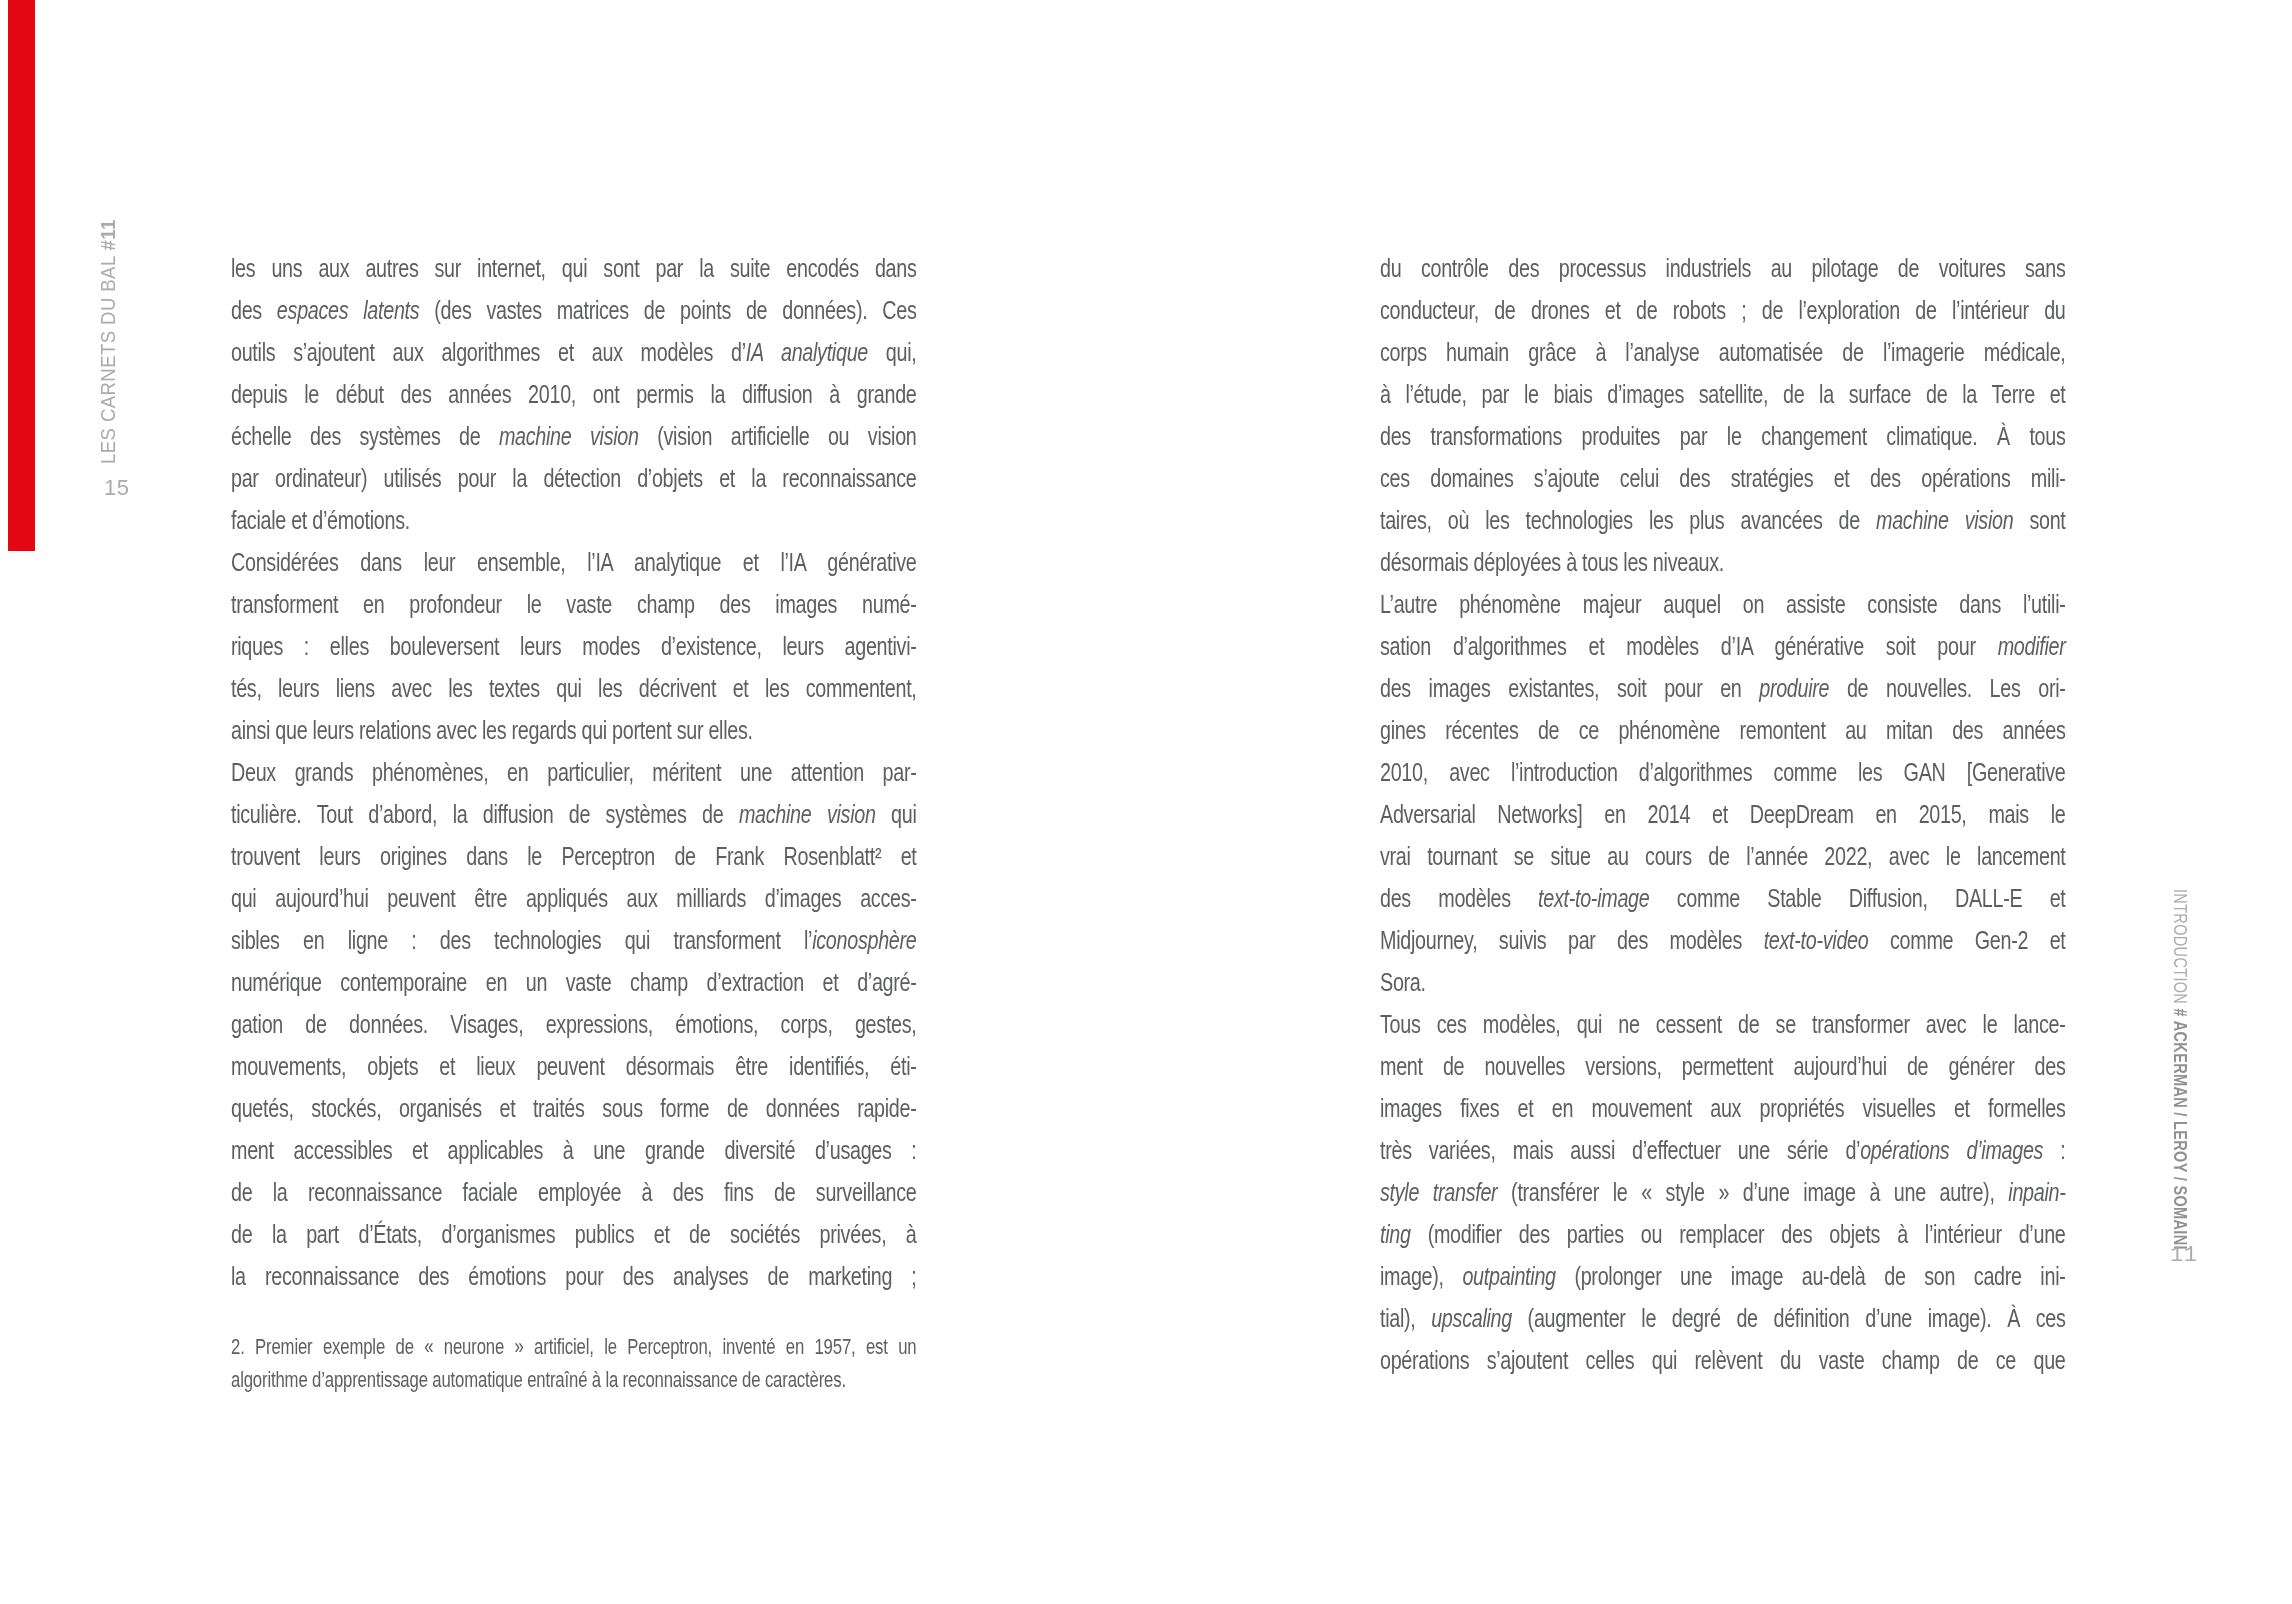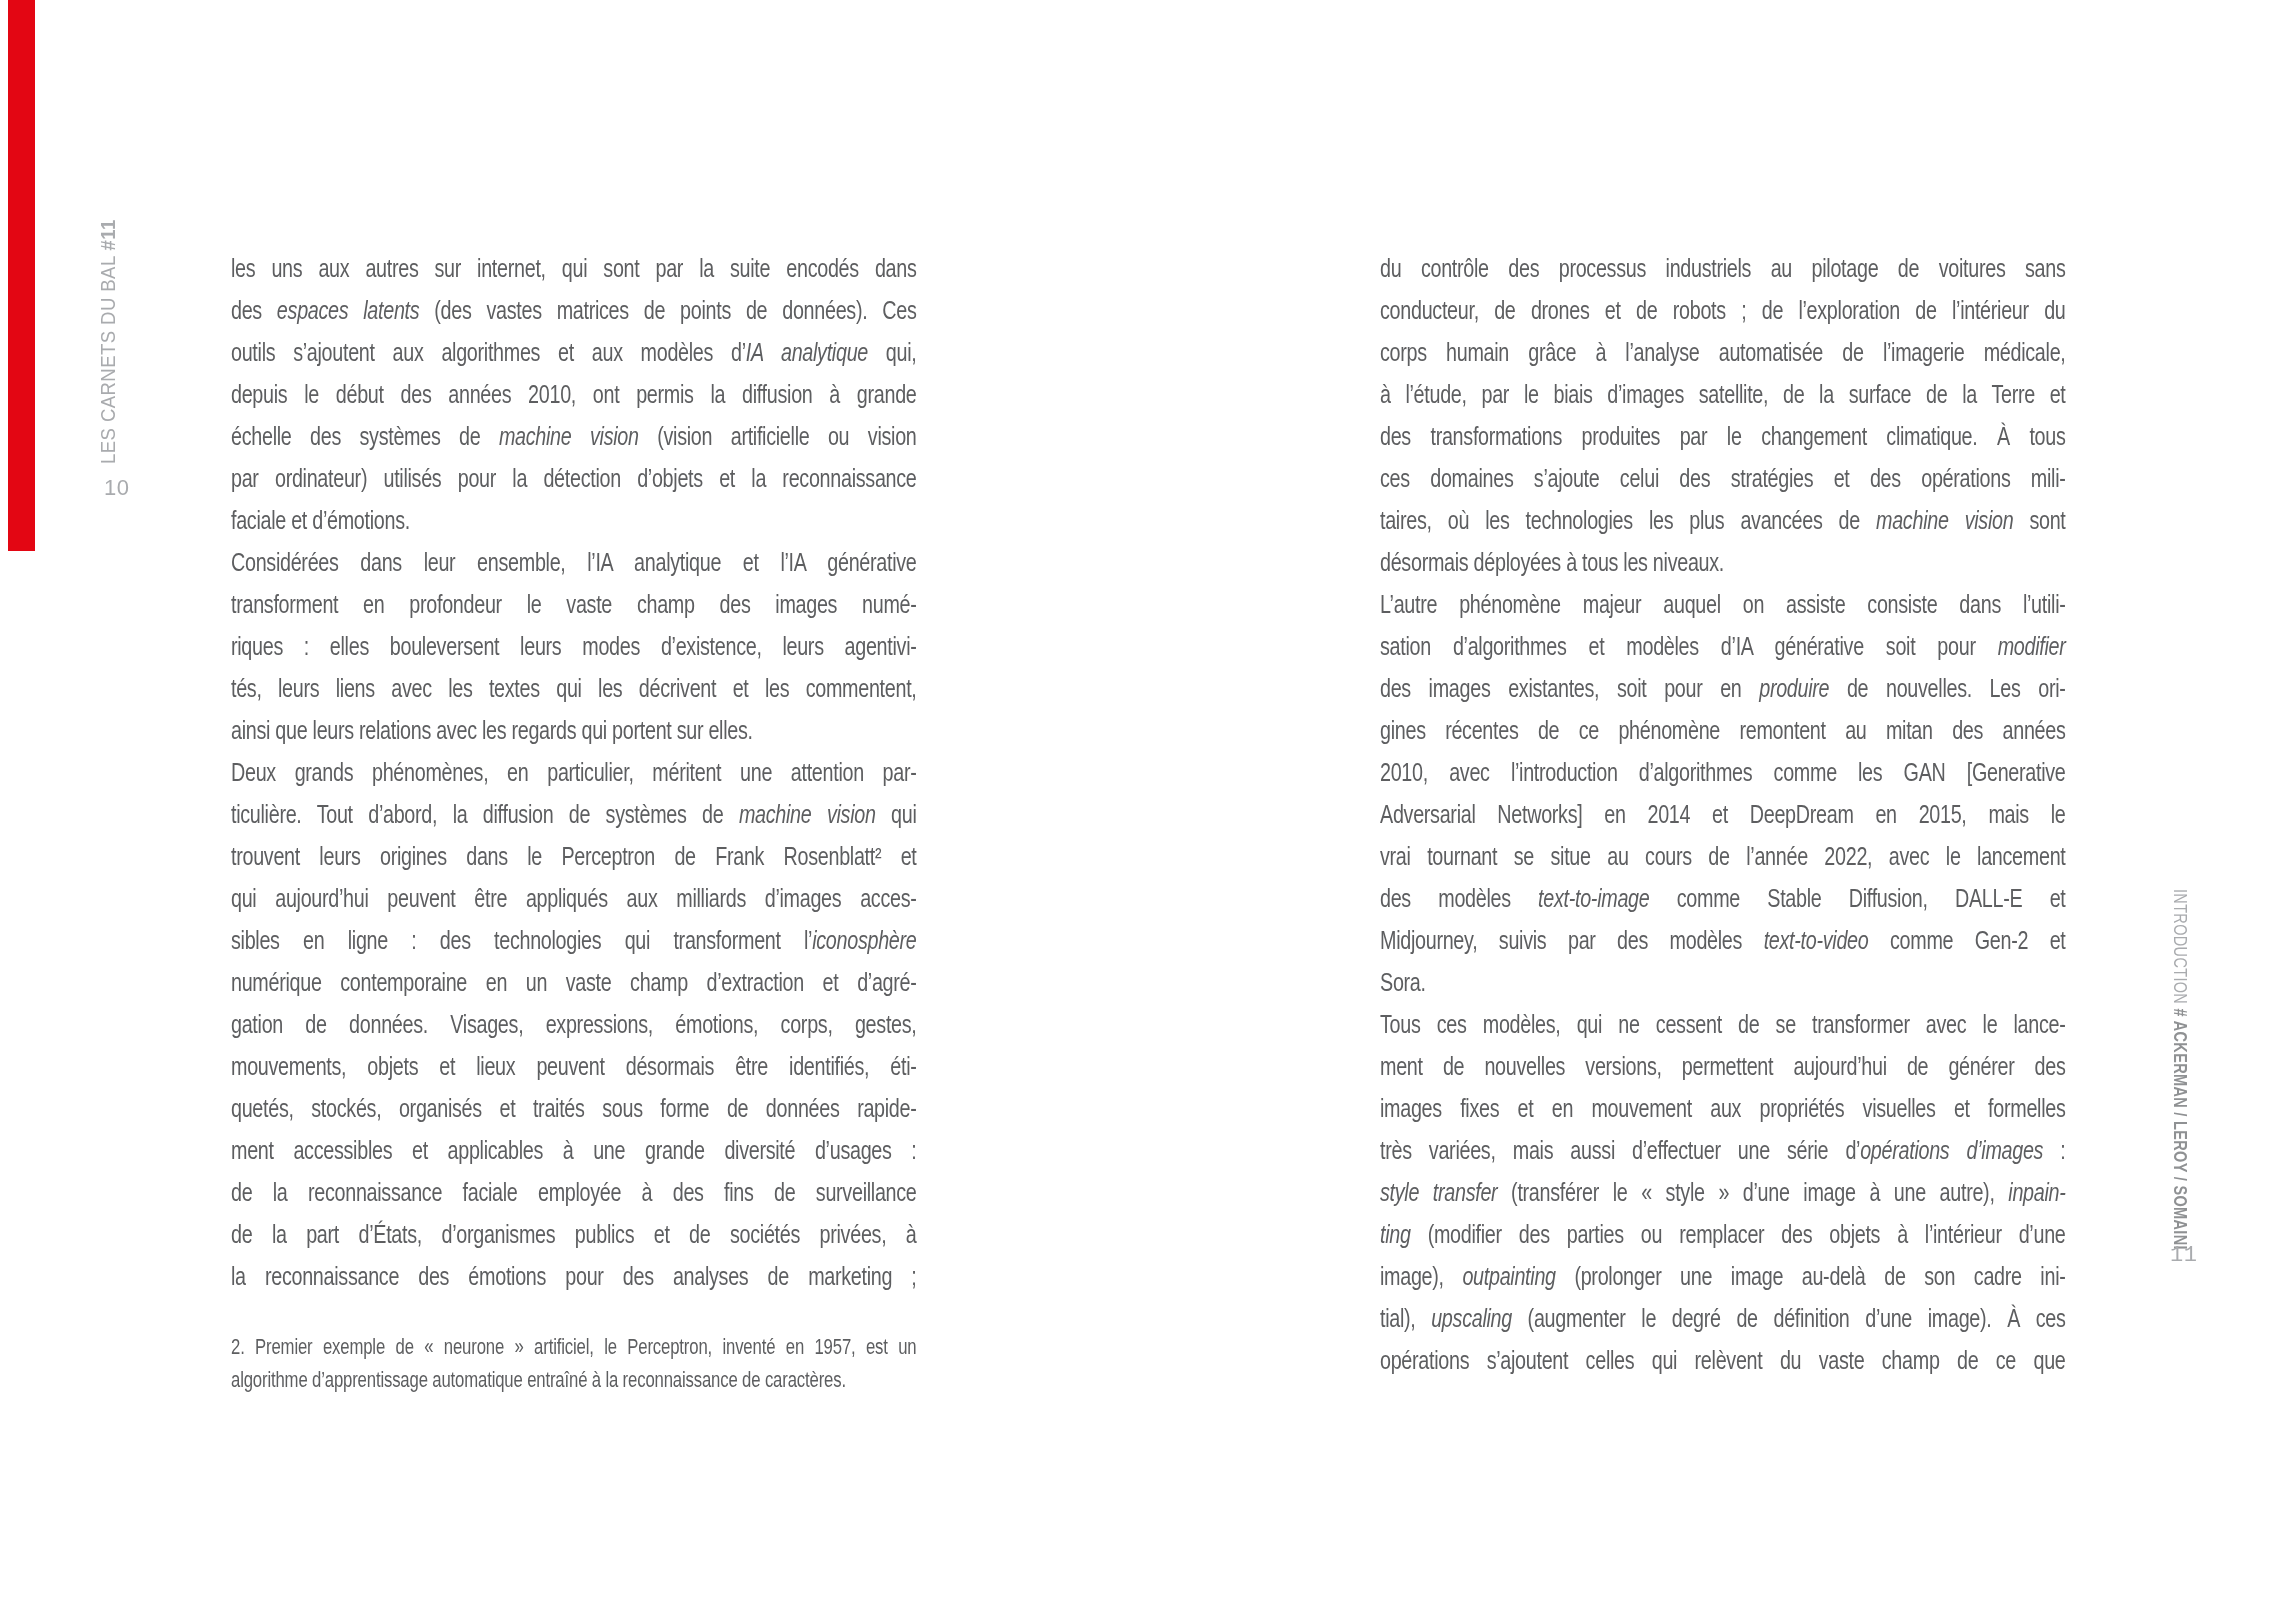--- a/index.html
+++ b/index.html
@@ -66,21 +66,21 @@
 </style>
 </head>
 <body>
 
 <div id="stage">
 
   <div class="red-bar"></div>
 
   <div class="spine spine-left"><span>LES CARNETS DU BAL </span><span class="strong">#11</span></div>
 
-  <div class="folio folio-left">10</div>
+  <div class="folio folio-left">15</div>
 
   <div class="page-col col-left">
       <div class="line"><span>les uns aux autres sur internet, qui sont par la suite encodés dans</span></div>
       <div class="line"><span>des </span><span class="it">espaces latents</span><span> (des vastes matrices de points de données). Ces</span></div>
       <div class="line"><span>outils s’ajoutent aux algorithmes et aux modèles d’</span><span class="it">IA analytique</span><span> qui,</span></div>
       <div class="line"><span>depuis le début des années 2010, ont permis la diffusion à grande</span></div>
       <div class="line"><span>échelle des systèmes de </span><span class="it">machine vision</span><span> (vision artificielle ou vision</span></div>
       <div class="line"><span>par ordinateur) utilisés pour la détection d’objets et la reconnaissance</span></div>
       <div class="line last"><span>faciale et d’émotions.</span></div>
       <div class="line"><span>Considérées dans leur ensemble, l’IA analytique et l’IA générative</span></div>

